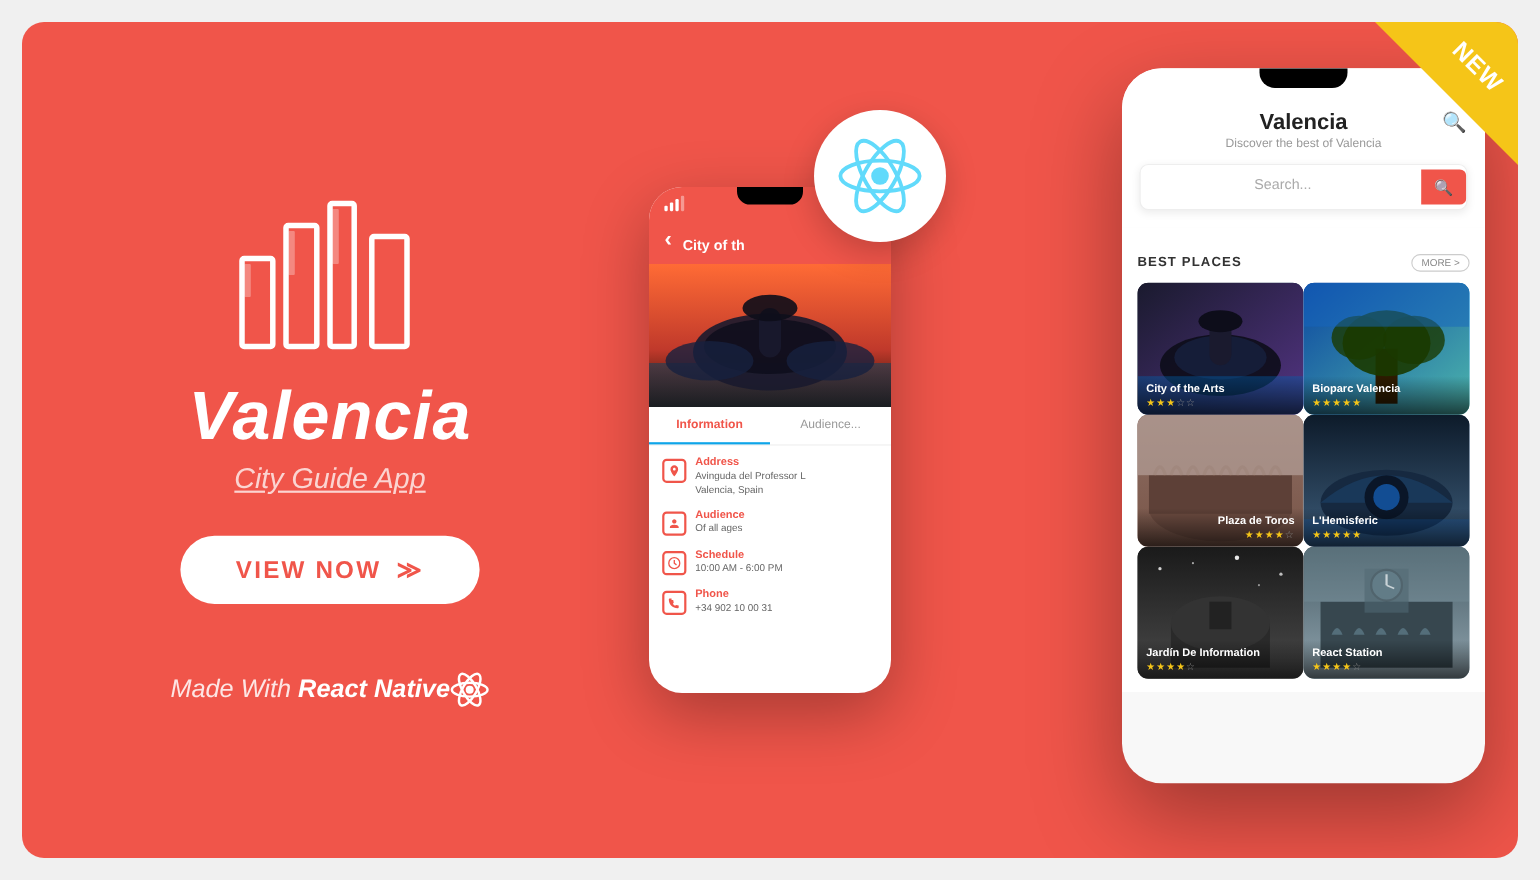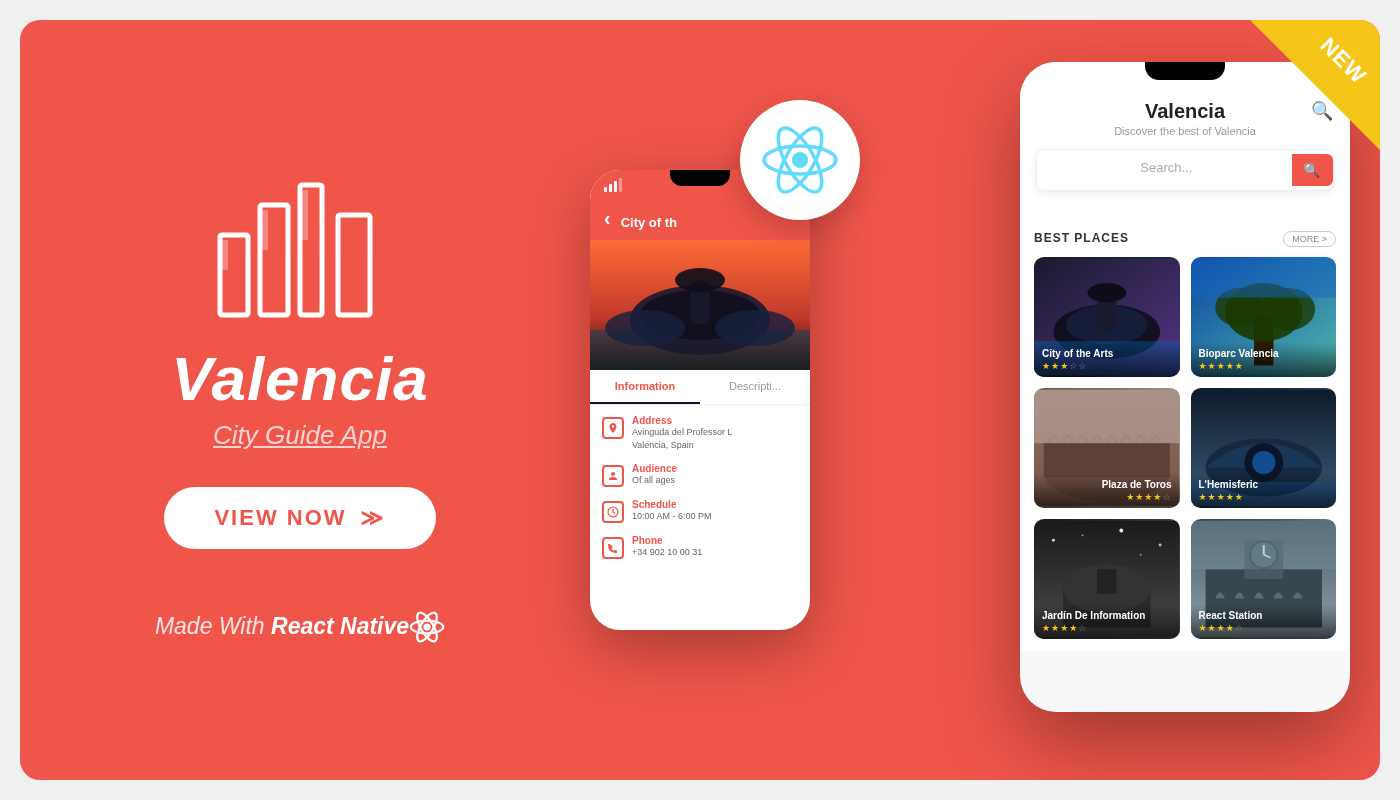--- a/index.html
+++ b/index.html
@@ -189,21 +189,21 @@
     }
     .tab-item {
       flex: 1;
       text-align: center;
       padding: 10px 0;
       font-size: 11px;
       color: #999;
     }
     .tab-item.active {
       color: #f0554a;
-      border-bottom: 2px solid #0f172a;
+      border-bottom: 2px solid #0ea5e9;
       font-weight: 600;
     }
     .phone-back-info {
       padding: 10px 12px;
       overflow: hidden;
     }
     .info-row {
       display: flex;
       align-items: flex-start;
       gap: 8px;
@@ -334,21 +334,21 @@
       border: 1px solid #ccc;
       border-radius: 10px;
       padding: 2px 8px;
       font-size: 9px;
       color: #888;
     }
 
     .places-grid {
       display: grid;
       grid-template-columns: 1fr 1fr;
-      gap: 11px;
+      gap: 0;
     }
     .place-card {
       border-radius: 10px;
       overflow: hidden;
       position: relative;
       height: 120px;
     }
     .place-overlay {
       position: absolute;
       bottom: 0;
@@ -504,21 +504,21 @@
 
           <rect x="100" y="40" width="20" height="45" rx="10" fill="#1a1a2e" opacity="0.9"></rect>
           <ellipse cx="110" cy="40" rx="25" ry="12" fill="#0d0d1a" opacity="0.9"></ellipse>
 
           <ellipse cx="55" cy="88" rx="40" ry="18" fill="#16213e" opacity="0.8"></ellipse>
           <ellipse cx="165" cy="88" rx="40" ry="18" fill="#16213e" opacity="0.8"></ellipse>
         </svg>
       </div>
       <div class="phone-back-tabs">
         <div class="tab-item active">Information</div>
-        <div class="tab-item">Descripti...</div>
+        <div class="tab-item">Audience...</div>
       </div>
       <div class="phone-back-info">
         <div class="info-row">
           <div class="info-icon">
             <svg width="12" height="12" viewBox="0 0 12 12" fill="#f0554a">
               <path d="M6 1C4.07 1 2.5 2.57 2.5 4.5C2.5 7.13 6 11 6 11C6 11 9.5 7.13 9.5 4.5C9.5 2.57 7.93 1 6 1ZM6 5.75C5.31 5.75 4.75 5.19 4.75 4.5C4.75 3.81 5.31 3.25 6 3.25C6.69 3.25 7.25 3.81 7.25 4.5C7.25 5.19 6.69 5.75 6 5.75Z"></path>
             </svg>
           </div>
           <div class="info-content">
             <div class="info-label">Address</div>

